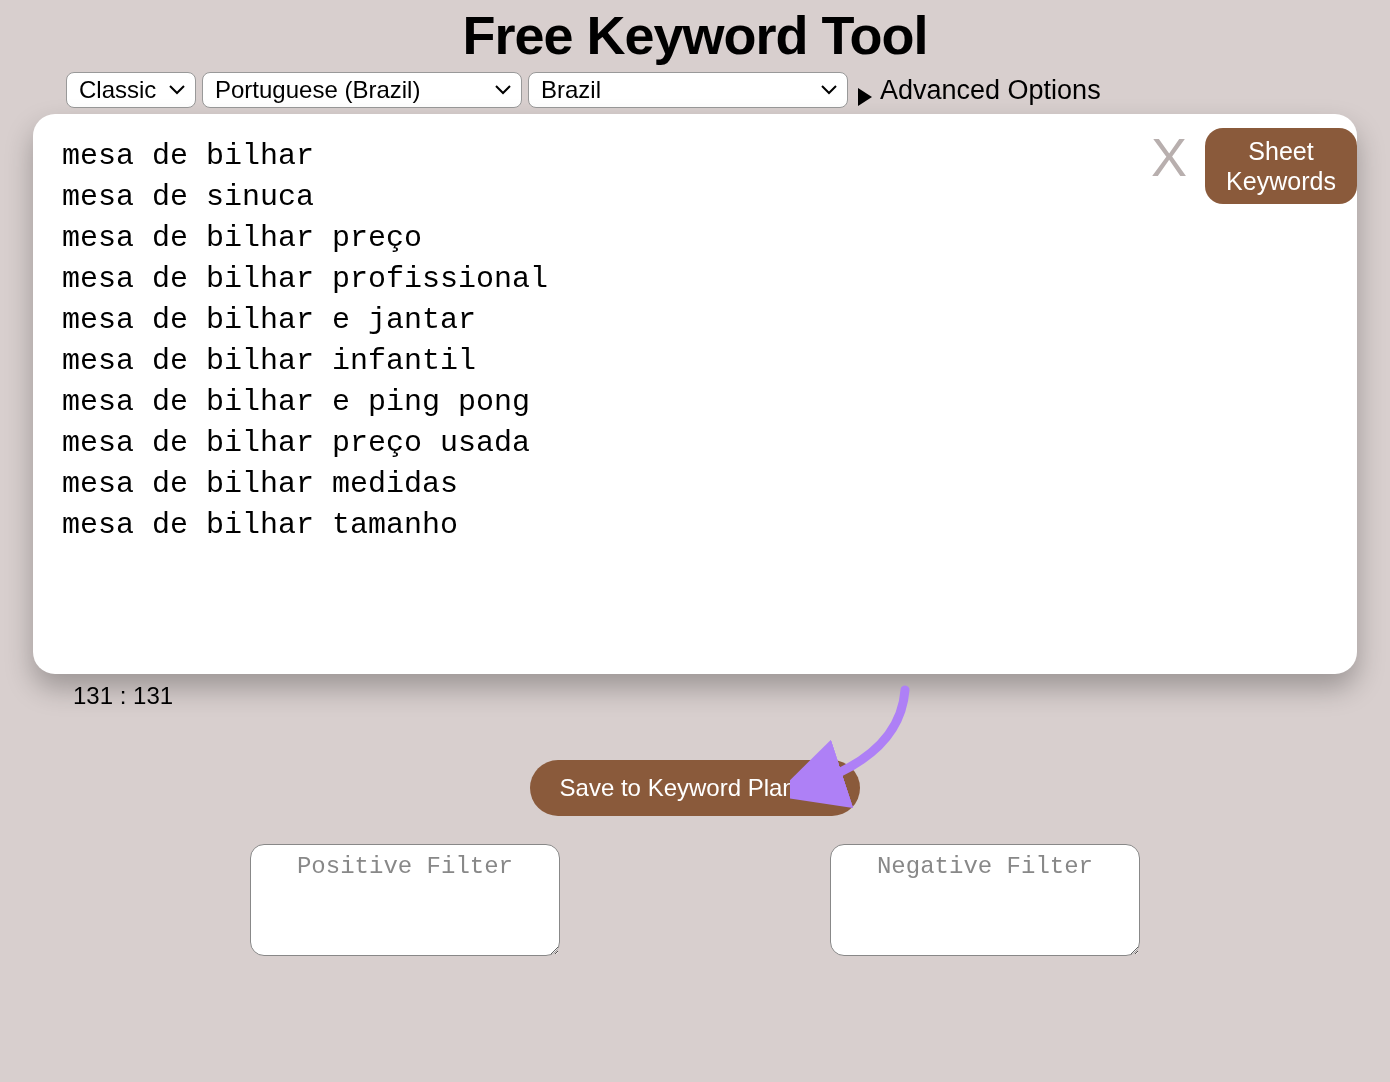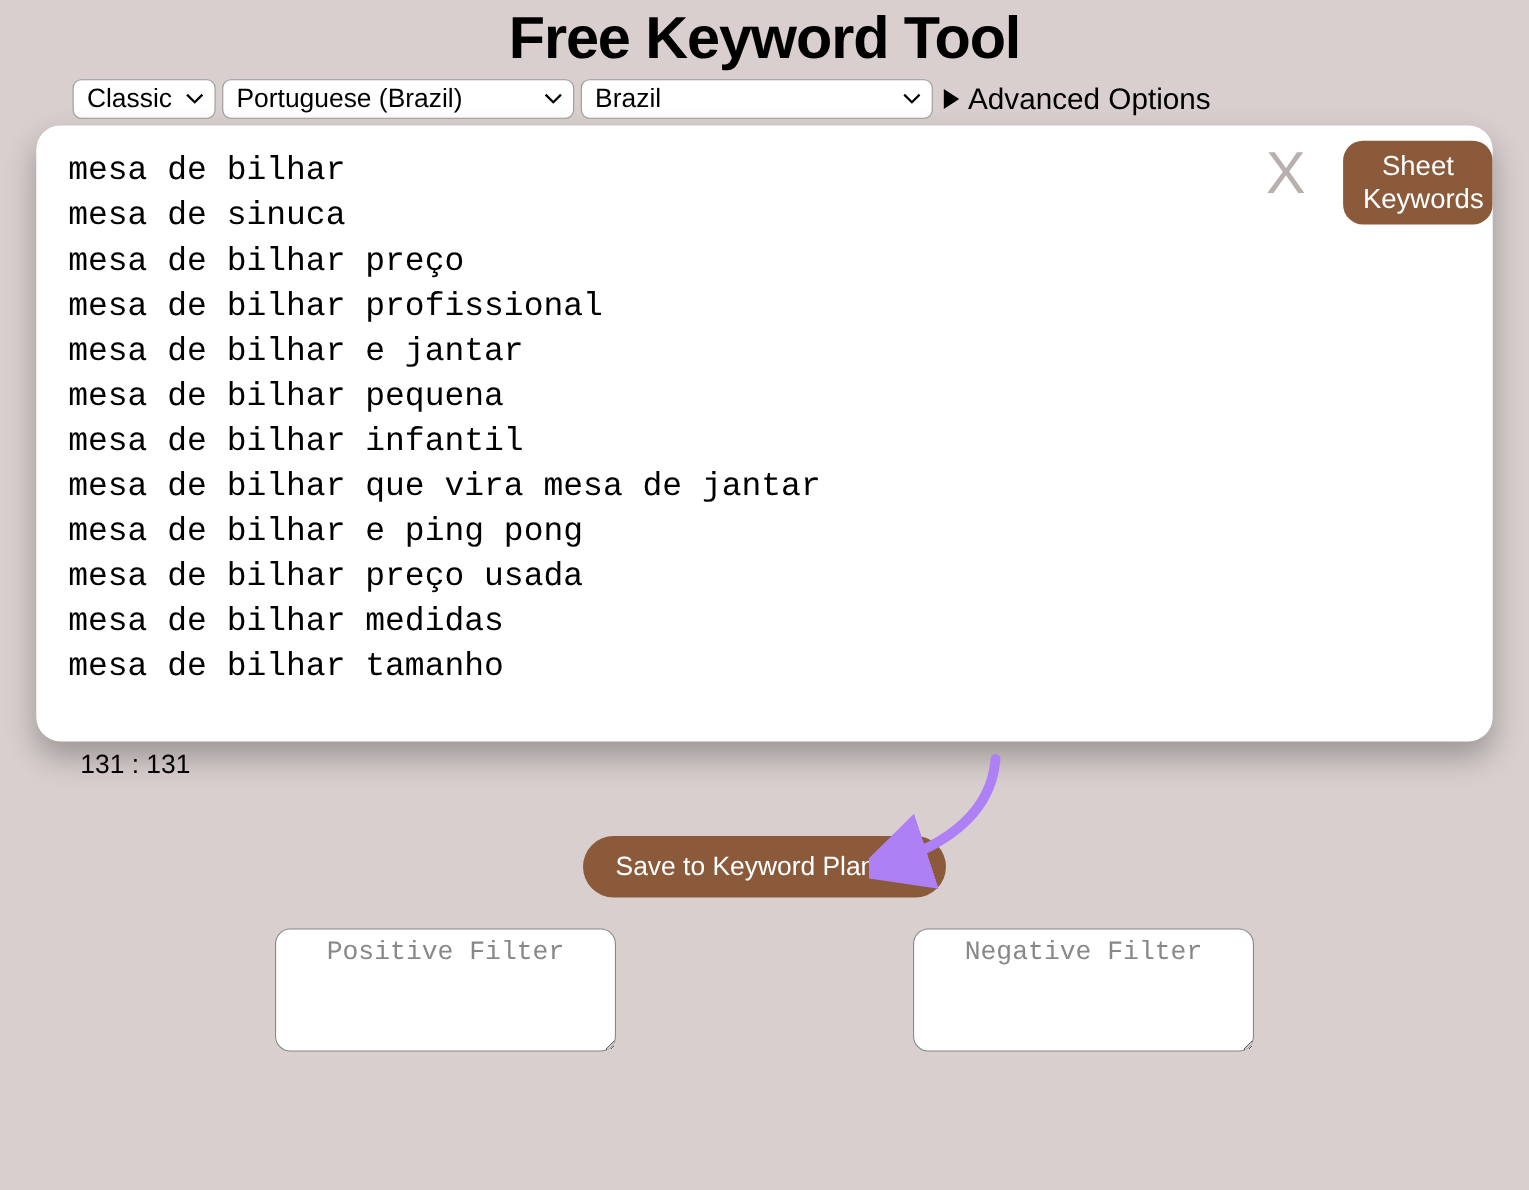--- a/index.html
+++ b/index.html
@@ -44,21 +44,21 @@
     .select-wrapper .chev {
       position: absolute;
       right: 10px;
       pointer-events: none;
     }
     .select-mode { width: 130px; }
     .select-country { width: 320px; flex: 0 0 320px; }
     .select-lang { width: 320px; flex: 0 0 320px; }
     .adv-options {
       display: inline-flex;
-      align-items: center;
+      align-items: flex-end;
       gap: 8px;
       font-size: 27px;
       color: #000;
       cursor: pointer;
       margin-left: 4px;
     }
     .tri-right {
       width: 0; height: 0;
       border-top: 9px solid transparent;
       border-bottom: 9px solid transparent;
@@ -104,21 +104,21 @@
       top: 14px;
       right: 0px;
       background: #8a5a3b;
       color: #fff;
       border-radius: 18px;
       padding: 8px 18px;
       font-size: 25px;
       text-align: center;
       line-height: 30px;
       cursor: pointer;
-      width: 136px;
+      width: 152px;
     }
 
     .counter {
       font-size: 24px;
       color: #000;
       margin: 8px 0 0 40px;
     }
 
     .arrow-svg {
       position: absolute;
@@ -200,23 +200,21 @@
 </div>
 
 <div class="panel-container">
   <div class="results-panel">
     <div class="keyword-list" id="keyword-list">
         <div>mesa de bilhar</div>
         <div>mesa de sinuca</div>
         <div>mesa de bilhar preço</div>
         <div>mesa de bilhar profissional</div>
         <div>mesa de bilhar e jantar</div>
-        <div>mesa de bilhar pequena</div>
         <div>mesa de bilhar infantil</div>
-        <div>mesa de bilhar que vira mesa de jantar</div>
         <div>mesa de bilhar e ping pong</div>
         <div>mesa de bilhar preço usada</div>
         <div>mesa de bilhar medidas</div>
         <div>mesa de bilhar tamanho</div>
       </div>
 
     <div class="close-x">X</div>
 
     <div class="sheet-btn">
       <span>Sheet</span><br>

